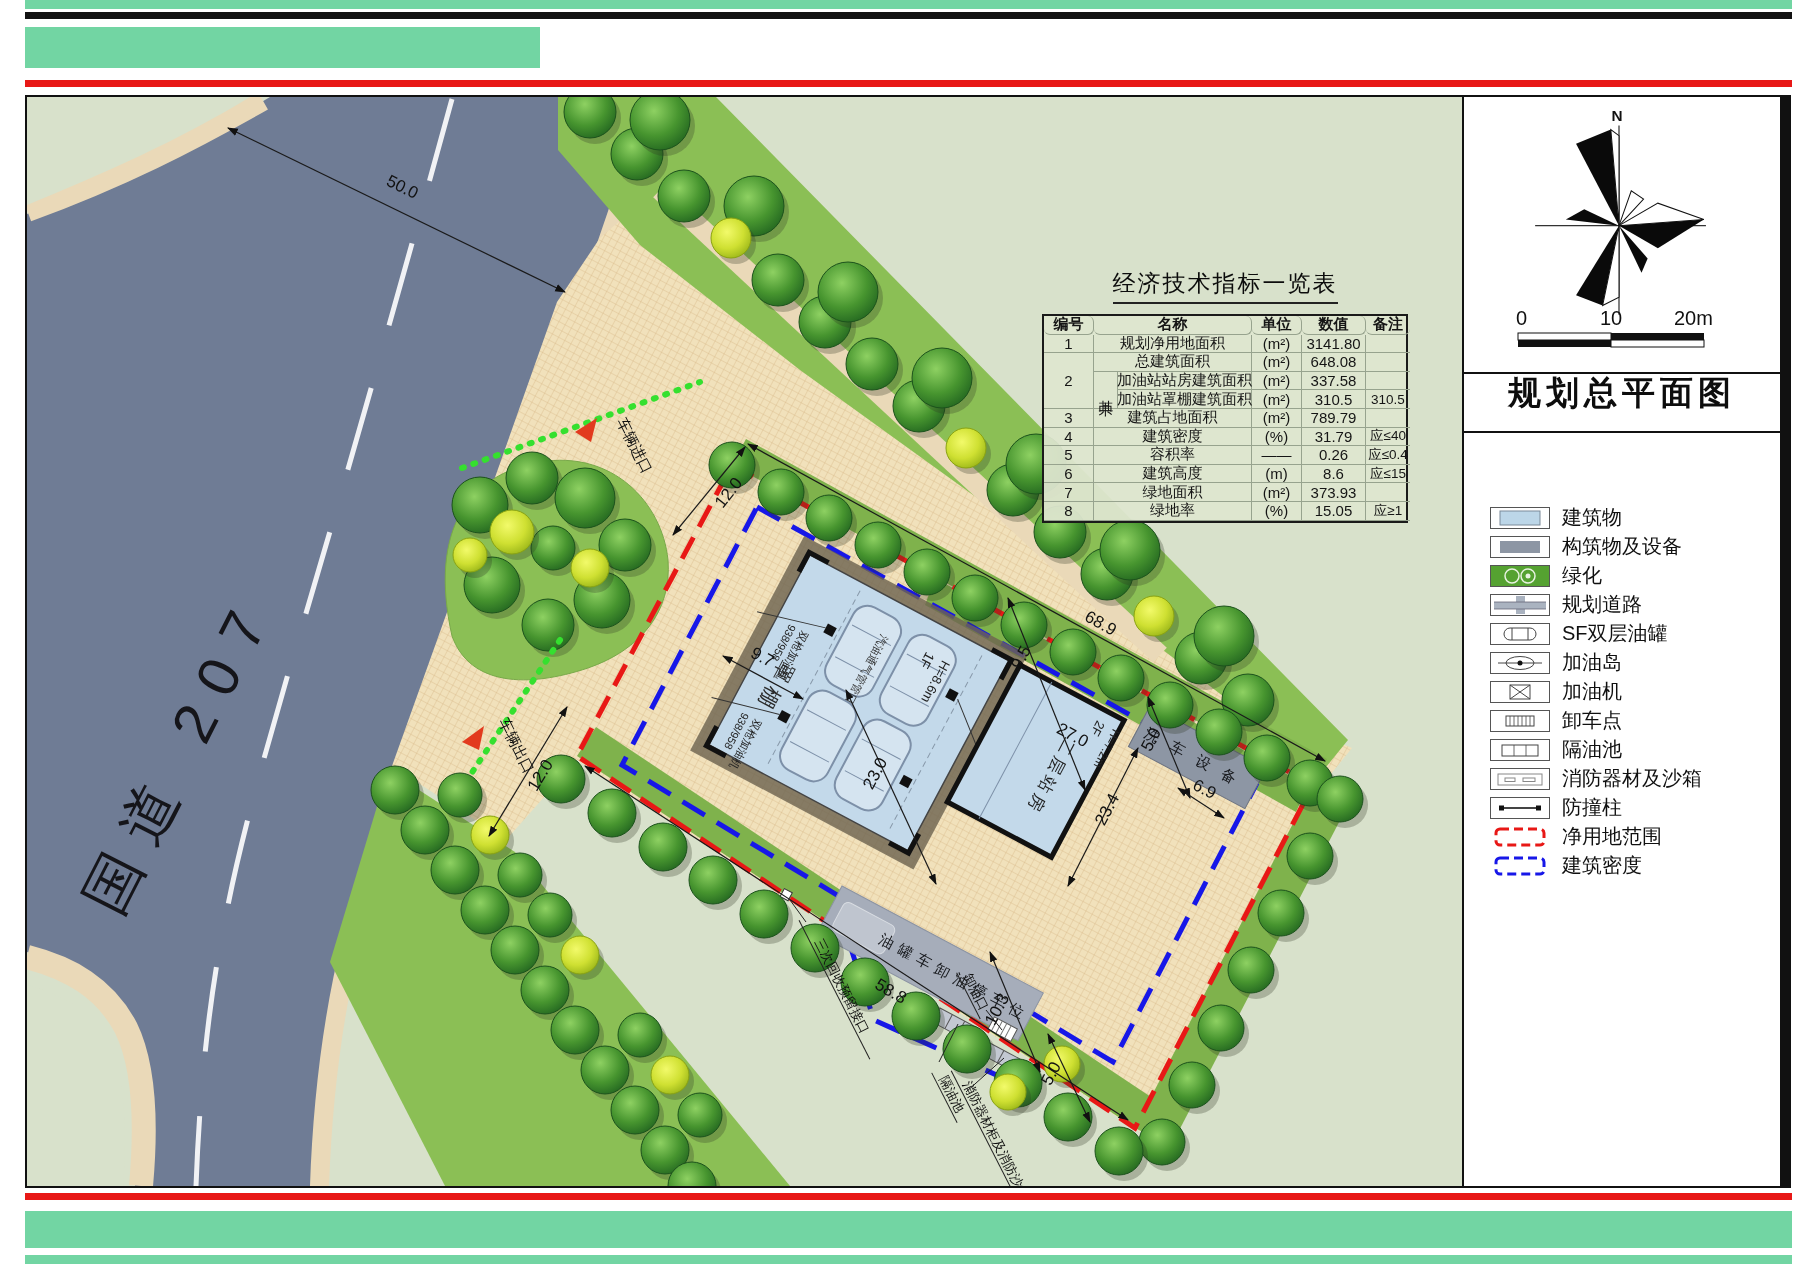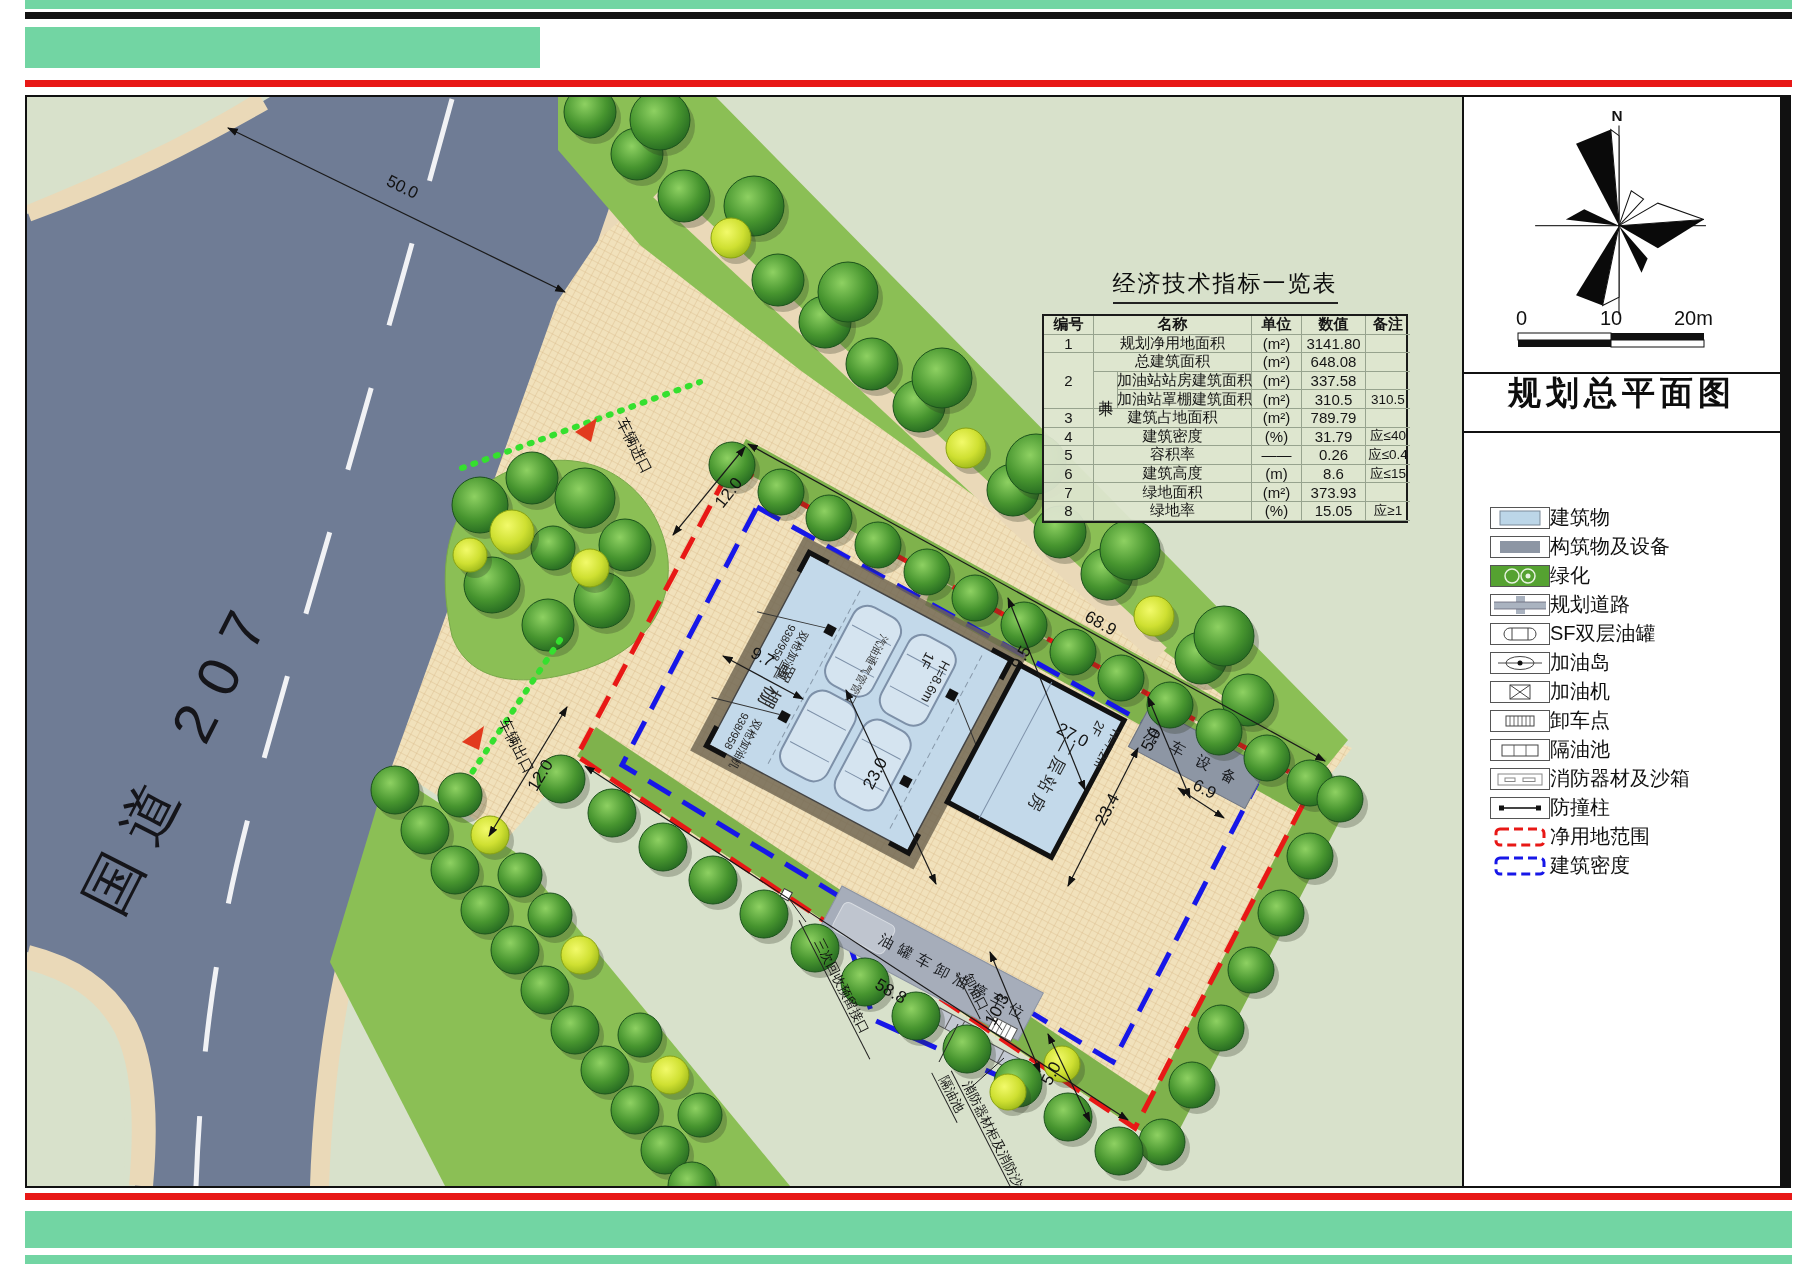--- a/index.html
+++ b/index.html
@@ -20,31 +20,31 @@
   
   .sidebar{left:1462px;top:97px;width:318px;height:1089px;background:#fff;border-left:2px solid #111;box-sizing:border-box;}
   .sb-div{position:absolute;left:0;width:100%;height:0;border-top:2px solid #111;}
   .sb-title{position:absolute;left:0;width:100%;text-align:center;font-weight:600;color:#0d0d0d;}
   .legend-list{position:absolute;left:26px;top:406px;width:280px;}
   .legend-row{display:flex;align-items:center;height:29px;}
   .legend-sym{width:60px;height:22px;border:1.5px solid #555;background:#fff;box-sizing:border-box;flex:0 0 auto;
               display:flex;align-items:center;justify-content:center;}
   .legend-sym.green{background:#55a231;}
   .legend-sym.nobox{border:none;background:transparent;}
-  .legend-lab{margin-left:0;font-size:20px;color:#101010;white-space:nowrap;}
+  .legend-lab{margin-left:12px;font-size:20px;color:#101010;white-space:nowrap;}
   
   .ind-table{left:1042px;top:268px;width:366px;}
   .ind-title{font-size:23px;letter-spacing:2px;color:#0c0c0c;text-align:center;padding-bottom:3px;
              border-bottom:2px solid #222;width:max-content;margin:0 auto 10px auto;}
   .tgrid{display:grid;grid-template-columns:50px 24px 134px 50px 64px 44px;grid-template-rows:repeat(11,18.6px);
          border:2px solid #1a1a1a;background:rgba(222,230,207,0.94);font-size:15px;color:#151515;}
   .tc{display:flex;align-items:center;justify-content:center;border-right:1px solid #97a38e;border-bottom:1px solid #97a38e;
       white-space:nowrap;overflow:visible;box-sizing:border-box;}
   .tc.last{border-right:none;}
-  .tc.hdr{font-weight:600;}
+  .tc.hdr{font-weight:600;border-radius:6px;}
   .tc.vert{writing-mode:vertical-rl;letter-spacing:2px;}
   .tc.note{font-size:13.5px;}
   
   .ft-red{left:25px;top:1193px;width:1767px;height:7px;background:#e81816;}
   .ft-band{left:25px;top:1211px;width:1767px;height:37px;background:#72d5a3;}
   .ft-band2{left:25px;top:1255px;width:1767px;height:9px;background:#72d5a3;}
   svg text{font-family:"Liberation Sans","DejaVu Sans",sans-serif;}
 </style>
 </head>
 <body>

